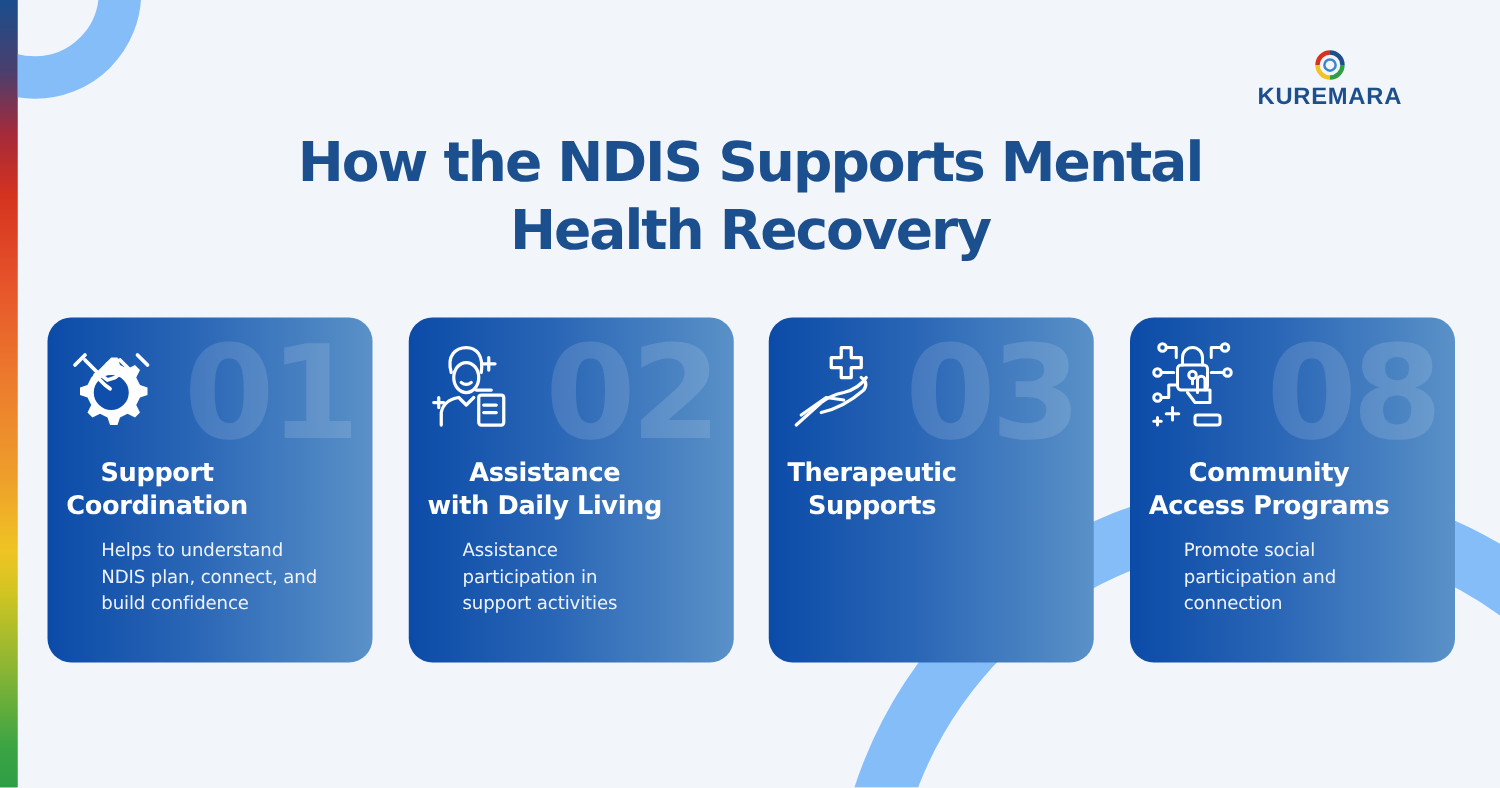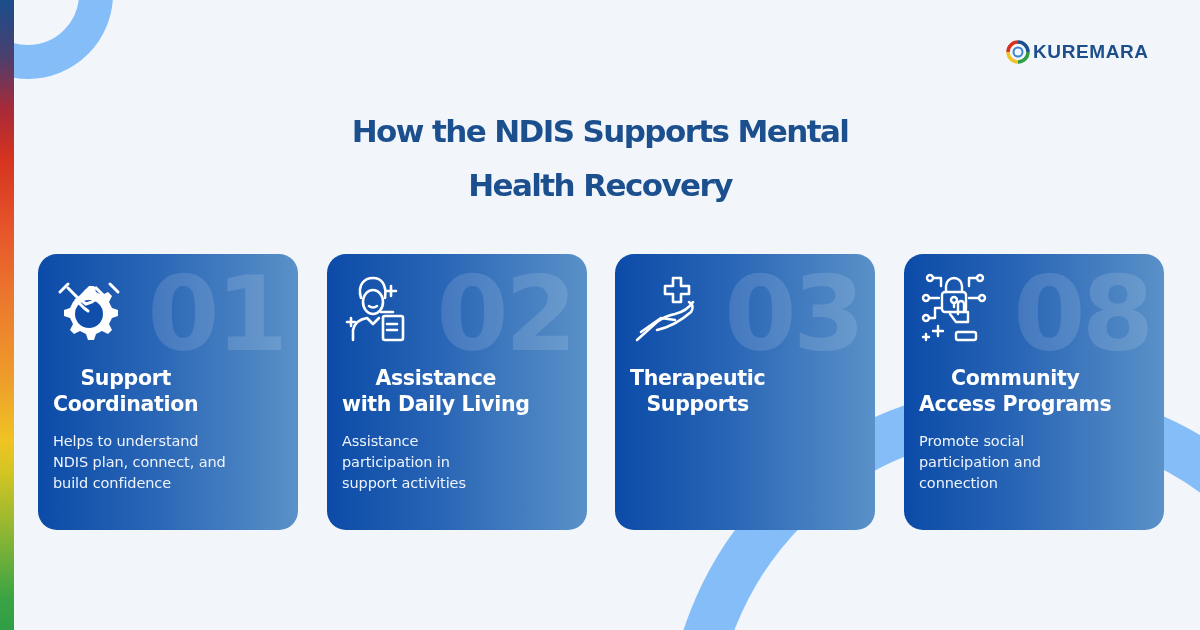--- a/index.html
+++ b/index.html
@@ -8,29 +8,29 @@
     position: relative;
     background: #f2f6fb;
     font-family: "DejaVu Sans", sans-serif;
   }
   .rainbow-bar {
     position: absolute; left: 0; top: 0; width: 14px; height: 630px;
     background: linear-gradient(to bottom, #1a4d8c 0%, #4a3f6e 9%, #a52a3a 17%, #d5331f 25%, #e6542a 36%, #ec7a2d 48%, #ee9c2b 60%, #efc423 70%, #d3c522 75%, #8ab534 85%, #3aa444 95%, #2f9e45 100%);
   }
   .deco-svg { position: absolute; left: 0; top: 0; width: 1200px; height: 630px; }
   .logo {
-    position: absolute; left: 1006px; top: 40px; display: flex; align-items: center; gap: 3px;
+    position: absolute; left: 1006px; top: 40px; display: flex; align-items: center; gap: 3px; flex-direction: column;
   }
   .logo-text {
     font-family: "Liberation Sans", sans-serif; font-weight: 700; font-size: 19px;
     color: #1d4f8c; letter-spacing: 0.6px;
   }
   .title {
     position: absolute; left: 200px; width: 800px; top: 104px;
-    text-align: center; color: #1b4f8e; font-weight: 700; font-size: 31px;
+    text-align: center; color: #1b4f8e; font-weight: 700; font-size: 44px;
     line-height: 54px; letter-spacing: -1.6px;
   }
   .title span { display: block; }
   .cards { position: absolute; left: 38px; top: 254px; }
   .card {
     position: absolute; top: 0; width: 260px; height: 276px; border-radius: 19px;
     background: linear-gradient(to right, #0b4ba8 0%, #2a66b6 45%, #5a91c8 100%);
     overflow: hidden; color: #fff;
   }
   .card .num {
@@ -41,21 +41,21 @@
   .card .icon { position: absolute; left: 14px; top: 16px; width: 74px; height: 74px; }
   .card .heading {
     position: absolute; left: 15px; top: 111px; font-size: 20.5px; font-weight: 700;
     line-height: 26px; letter-spacing: -0.3px; text-align: center;
   }
   .card .heading span { display: block; white-space: nowrap; }
   .card .desc {
     position: absolute; left: 15px; top: 177px; font-size: 14.5px; line-height: 21px;
     color: #eef3fb; letter-spacing: -0.1px;
   }
-  .card .desc span { display: block; white-space: nowrap; }
+  .card .desc span { display: block; white-space: nowrap; margin-left: 28px; }
 </style>
 </head>
 <body>
 
 <div class="rainbow-bar"></div>
 
 <svg class="deco-svg" viewBox="0 0 1200 630">
 
   <circle cx="28" cy="-6" r="68" fill="none" stroke="#85bdf8" stroke-width="34"></circle>
 

